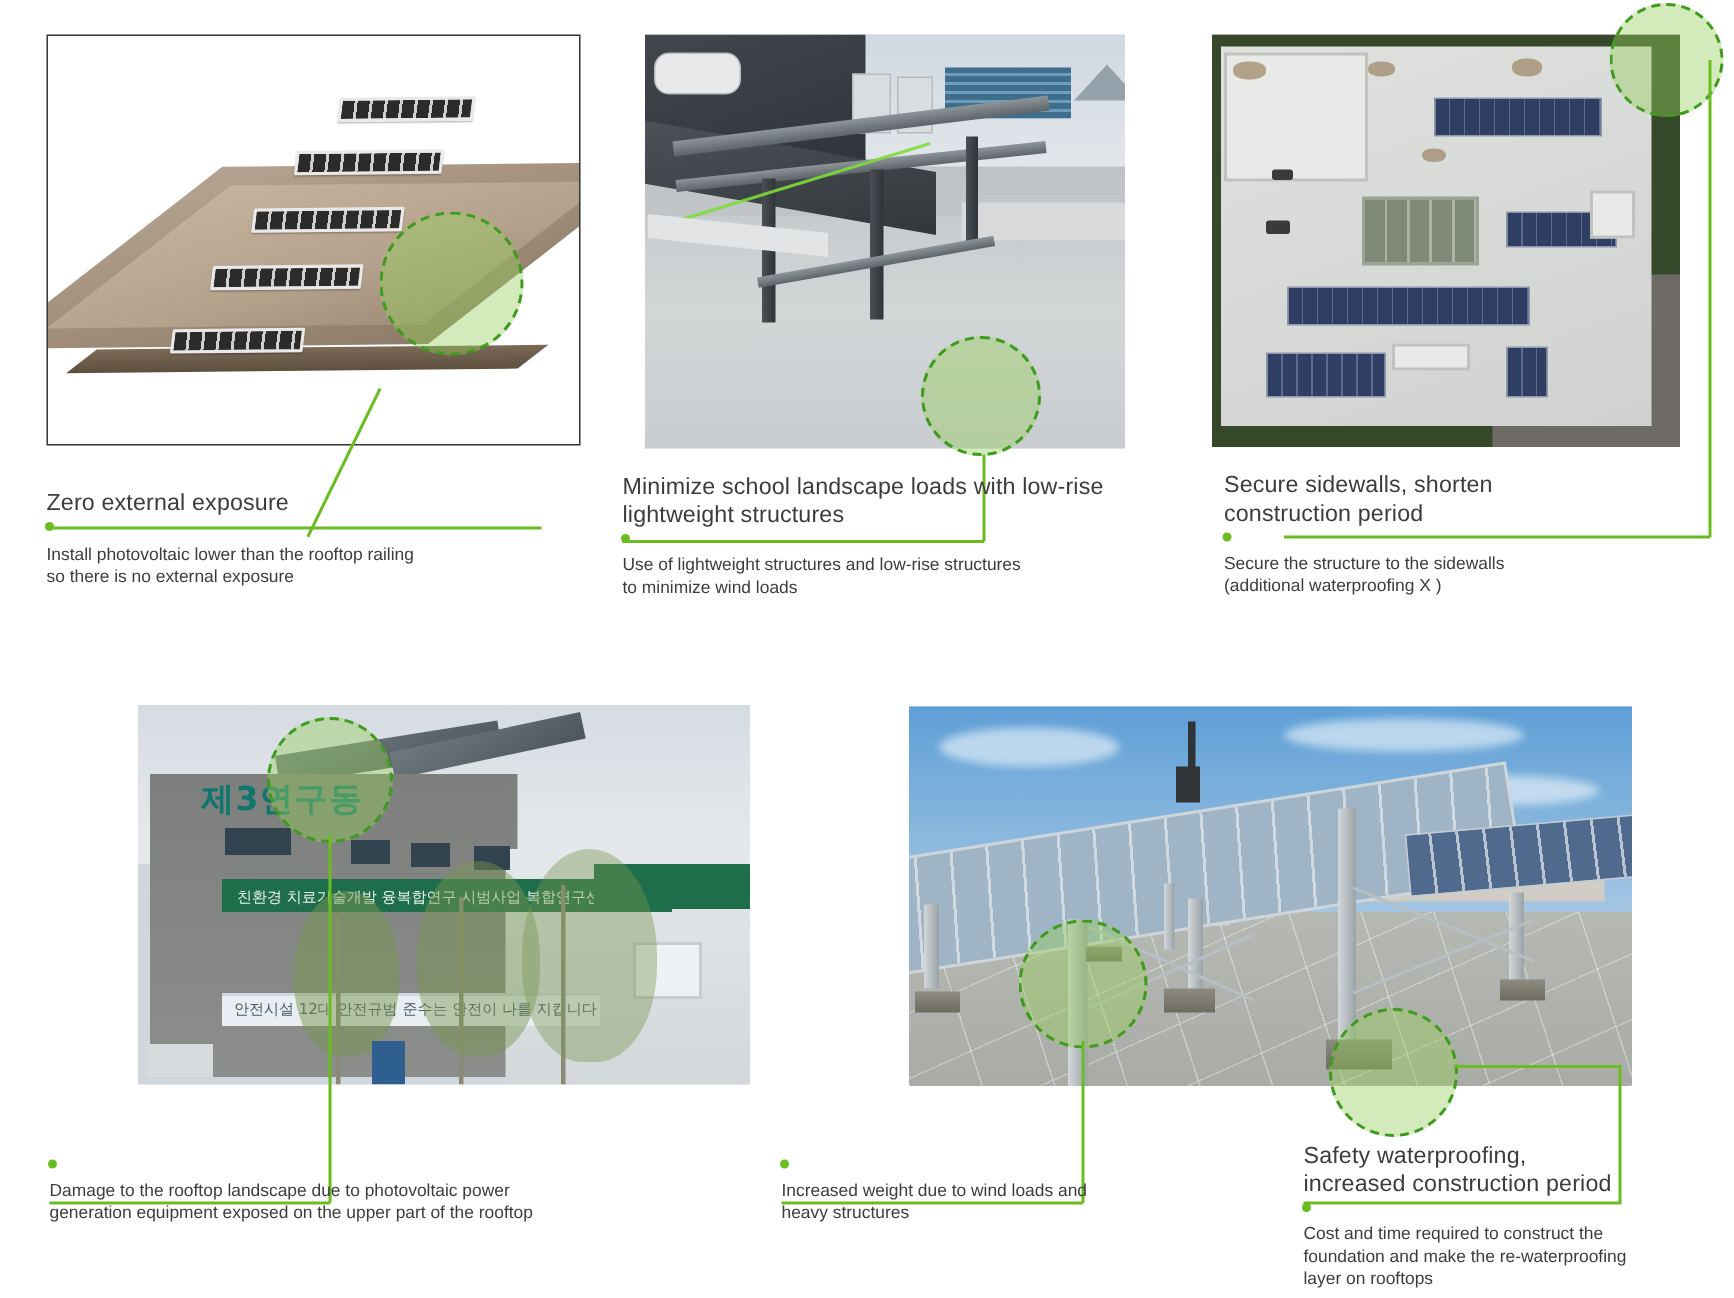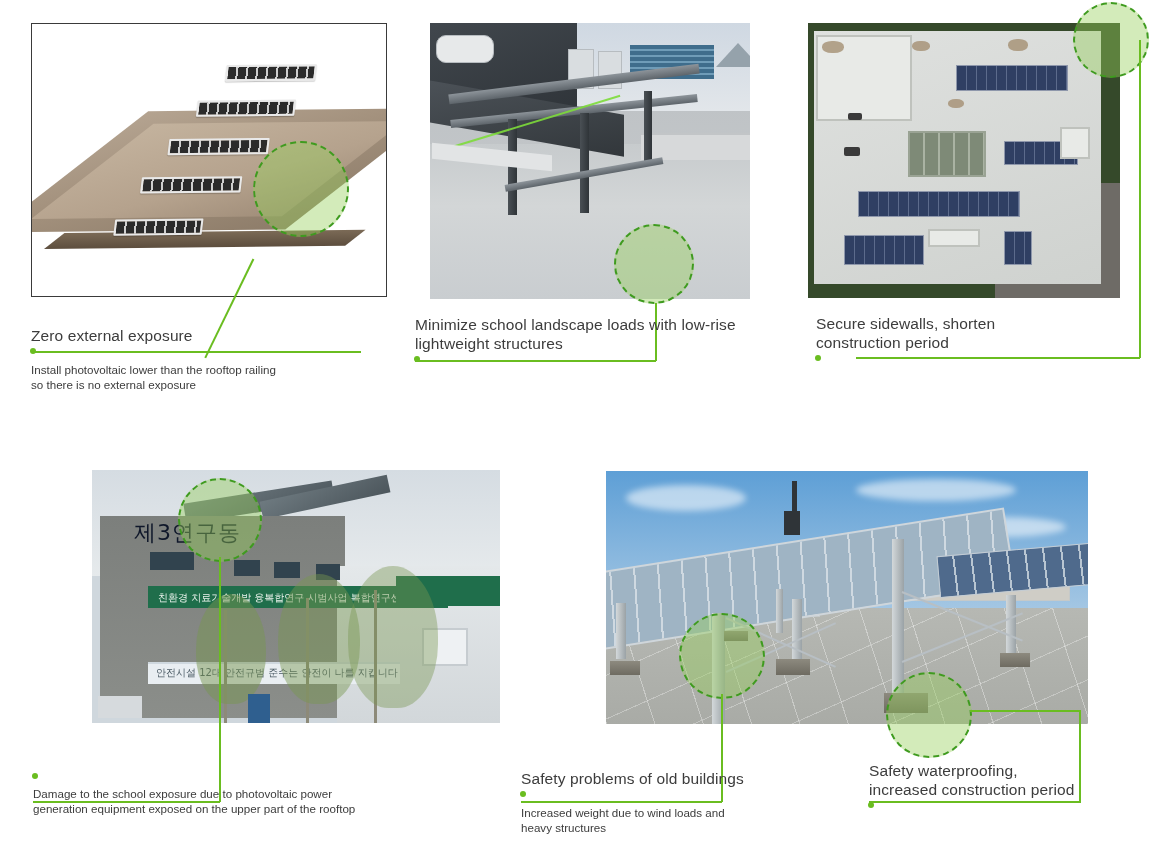--- a/index.html
+++ b/index.html
@@ -112,21 +112,21 @@
   .p4 .main{position:absolute;left:2%;top:18%;width:60%;height:80%;
     background:linear-gradient(180deg,#7c7f7c,#8b8e8a);}
   .p4 .right{position:absolute;right:0;top:38%;width:40%;height:62%;
     background:linear-gradient(180deg,#e4e8ea,#d2d7da);}
   .p4 .greenband{position:absolute;background:#1f6e4b;}
   .p4 .blueband{position:absolute;background:#e9eef2;border-top:2px solid #cfd8df;}
   .p4 .tilted{position:absolute;background:linear-gradient(160deg,#6e7a80,#4c565c);}
   .p4 .win{position:absolute;background:#31434e;}
   .p4 .tree{position:absolute;background:#6e8c4e;border-radius:50% 50% 45% 45%;opacity:.9;}
   .p4 .trunk{position:absolute;background:#8d8a79;}
-  .p4 .ktext{position:absolute;color:#0f172a;font-size:22px;font-weight:400;
+  .p4 .ktext{position:absolute;color:#0f766e;font-size:22px;font-weight:700;
     font-family:"DejaVu Sans",sans-serif;letter-spacing:1px;}
   .p4 .bantext{position:absolute;color:#eaf3ec;font-size:10px;white-space:nowrap;
     font-family:"DejaVu Sans",sans-serif;}
 
   
   .p5{background:linear-gradient(180deg,#6ea7d8 0%,#a9cbe6 45%,#cfd8d6 60%,#b9bbb6 100%);}
   .p5 .sky{position:absolute;left:0;top:0;width:100%;height:58%;
     background:linear-gradient(180deg,#5e9fd6,#a8c9e4);}
   .p5 .cloud{position:absolute;background:rgba(255,255,255,.55);border-radius:50%;filter:blur(3px);}
   .p5 .floor{position:absolute;left:0;bottom:0;width:100%;height:46%;
@@ -209,20 +209,22 @@
   <div class="hl" style="left:614px;top:224px;width:80px;height:80px;"></div>
   <div class="vline" style="left:655px;top:303px;height:58px;"></div>
   <div class="hline" style="left:415px;top:360px;width:241px;"></div>
 
   <div class="cap" style="left:415px;top:316px;width:340px;">
     <div class="title">Minimize school landscape loads with low-rise
 lightweight structures</div>
     <div class="rule" style="background:transparent;">
         <span class="dot"></span>
       </div>
+    <div class="body">Use of lightweight structures and low-rise structures
+to minimize wind loads</div>
   </div>
 
   <div class="photo p3" style="left:808px;top:23px;width:312px;height:275px;">
     <div class="grass" style="left:0;top:0;width:100%;height:100%;background:#35492a;"></div>
     <div class="asphalt" style="right:0;bottom:0;width:40%;height:42%;"></div>
     <div class="roof"></div>
     <div class="block" style="left:8px;top:12px;width:92px;height:82px;"></div>
     <div class="skylight" style="left:100px;top:108px;width:74px;height:42px;"></div>
     <div class="arr" style="left:148px;top:42px;width:110px;height:24px;"></div>
     <div class="arr" style="left:196px;top:118px;width:72px;height:22px;"></div>
@@ -241,20 +243,22 @@
   <div class="hl" style="left:1073px;top:2px;width:76px;height:76px;"></div>
   <div class="vline" style="left:1139px;top:40px;height:318px;"></div>
   <div class="hline" style="left:856px;top:357px;width:284px;"></div>
 
   <div class="cap" style="left:816px;top:315px;width:290px;">
     <div class="title">Secure sidewalls, shorten
 construction period</div>
     <div class="rule" style="background:transparent;">
         <span class="dot"></span>
       </div>
+    <div class="body">Secure the structure to the sidewalls
+(additional waterproofing X )</div>
   </div>
 
   <div class="photo p4" style="left:92px;top:470px;width:408px;height:253px;">
     <div class="sky"></div>
     <div class="tilted" style="left:92px;top:22px;width:150px;height:20px;transform:rotate(-9deg);"></div>
     <div class="tilted" style="left:168px;top:18px;width:130px;height:18px;transform:rotate(-12deg);"></div>
     <div class="main"></div>
     <div class="right"></div>
     <div class="win" style="left:58px;top:82px;width:44px;height:18px;"></div>
     <div class="win" style="left:142px;top:90px;width:26px;height:16px;"></div>
@@ -278,21 +282,21 @@
     <div class="win" style="left:156px;top:224px;width:22px;height:29px;background:#2f5f8f;"></div>
   </div>
   <div class="hl" style="left:178px;top:478px;width:84px;height:84px;"></div>
   <div class="vline" style="left:219px;top:557px;height:245px;"></div>
   <div class="hline" style="left:33px;top:801px;width:187px;"></div>
 
   <div class="cap" style="left:33px;top:770px;width:420px;">
     <div class="rule" style="background:transparent;">
         <span class="dot"></span>
       </div>
-    <div class="body">Damage to the school exposure due to photovoltaic power
+    <div class="body">Damage to the rooftop landscape due to photovoltaic power
 generation equipment exposed on the upper part of the rooftop</div>
   </div>
 
   <div class="photo p5" style="left:606px;top:471px;width:482px;height:253px;">
     <div class="sky"></div>
     <div class="cloud" style="left:20px;top:14px;width:120px;height:26px;"></div>
     <div class="cloud" style="left:250px;top:8px;width:160px;height:22px;"></div>
     <div class="cloud" style="left:330px;top:46px;width:130px;height:20px;"></div>
     <div class="floor"></div>
     <div class="tile"></div>
@@ -328,29 +332,31 @@
   <div class="hl" style="left:886px;top:672px;width:86px;height:86px;"></div>
 
   <div class="vline" style="left:721px;top:694px;height:108px;"></div>
   <div class="hline" style="left:521px;top:801px;width:201px;"></div>
 
   <div class="hline" style="left:970px;top:710px;width:110px;"></div>
   <div class="vline" style="left:1079px;top:710px;height:92px;"></div>
   <div class="hline" style="left:869px;top:801px;width:212px;"></div>
 
   <div class="cap" style="left:521px;top:770px;width:250px;">
-    <div class="title">Safety problems of old buildings</div>
     <div class="rule" style="background:transparent;">
         <span class="dot"></span>
       </div>
     <div class="body">Increased weight due to wind loads and
 heavy structures</div>
   </div>
 
   <div class="cap" style="left:869px;top:762px;width:272px;">
     <div class="title">Safety waterproofing,
 increased construction period</div>
     <div class="rule" style="background:transparent;">
         <span class="dot"></span>
       </div>
+    <div class="body">Cost and time required to construct the
+foundation and make the re-waterproofing
+layer on rooftops</div>
   </div>
 
 </div>
 
 </body></html>

